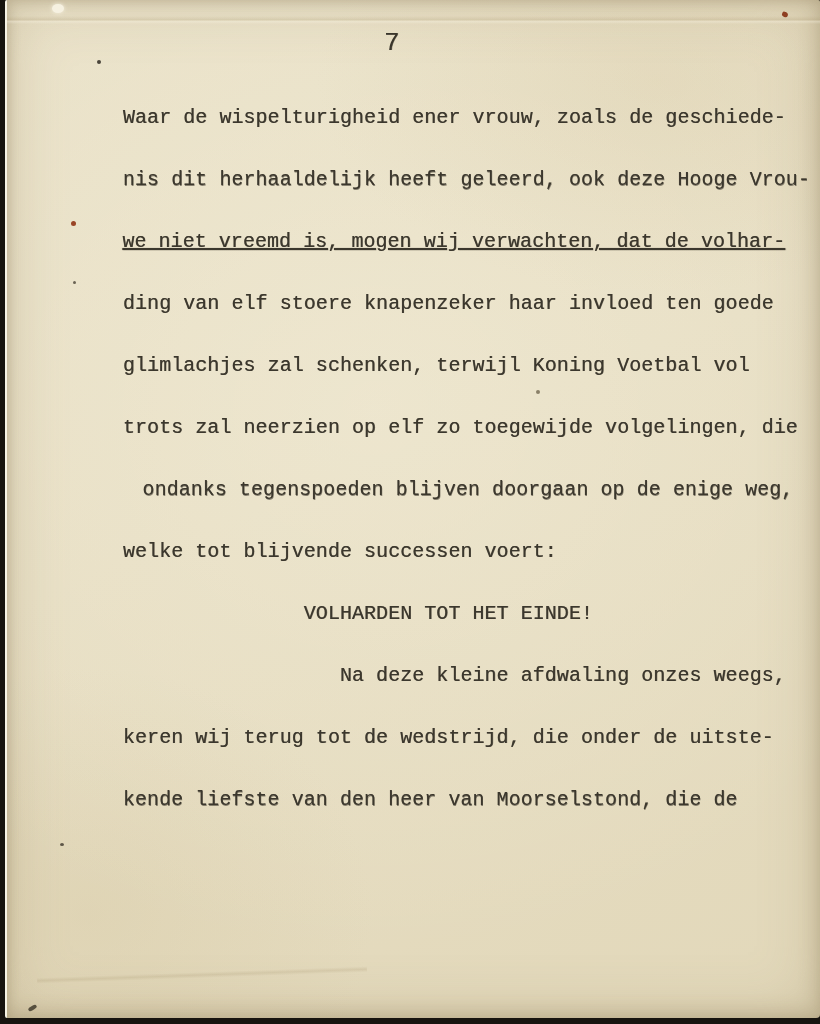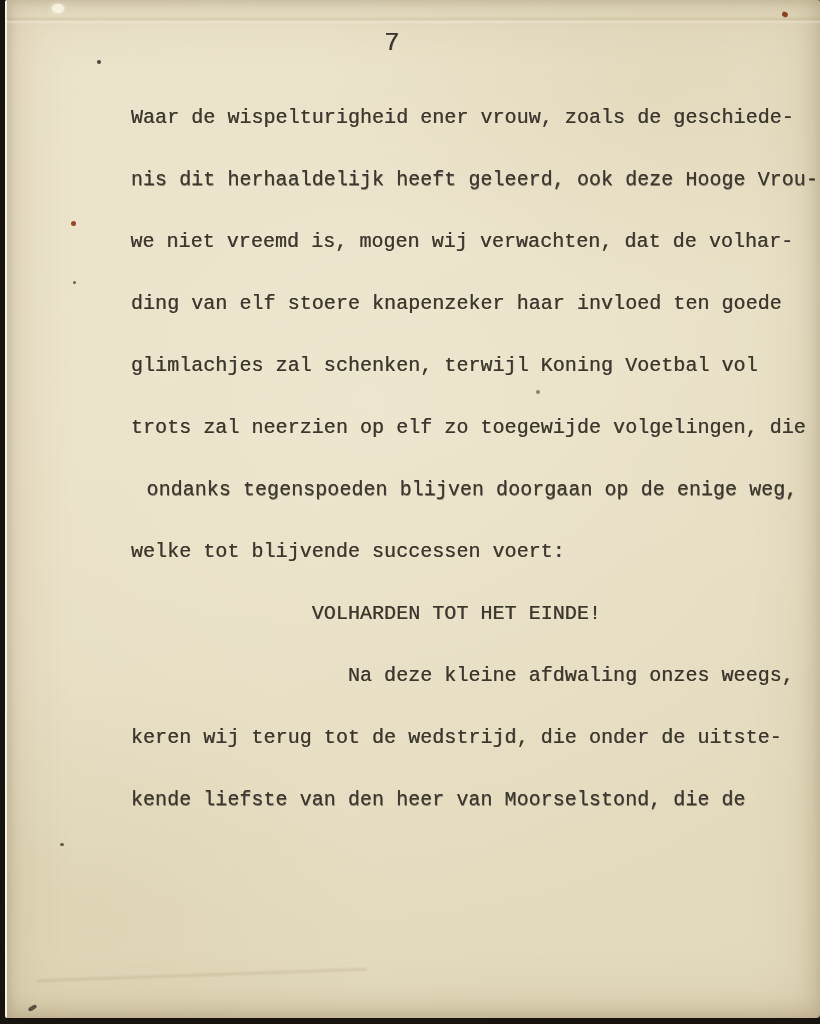--- a/index.html
+++ b/index.html
@@ -87,26 +87,25 @@
     line-height: 20.65px;
     color: #3b372d;
     white-space: pre;
     letter-spacing: 0.05px;
     text-shadow:
       0.35px 0.3px 0 rgba(52,48,38,0.55),
       -0.25px -0.2px 0 rgba(52,48,38,0.30);
   }
   .body-text .line {
     height: 20.65px;
-    margin-left: 8px;
   }
   
   .body-text .line:nth-child(7n)   { transform: translateX(0.7px); text-align: center; }
   .body-text .line:nth-child(5n+2) { transform: translateY(0.4px); }
-  .body-text .line:nth-child(11n+3){ transform: translateX(-0.6px); }
+  .body-text .line:nth-child(11n+3){ transform: translateX(-0.6px); text-decoration: underline; }
 </style>
 </head>
 <body>
 
 <div class="paper">
   <div class="crease-top"></div>
   <div class="crease-bottom"></div>
 </div>
 
 <div class="speck white-spot"></div>

